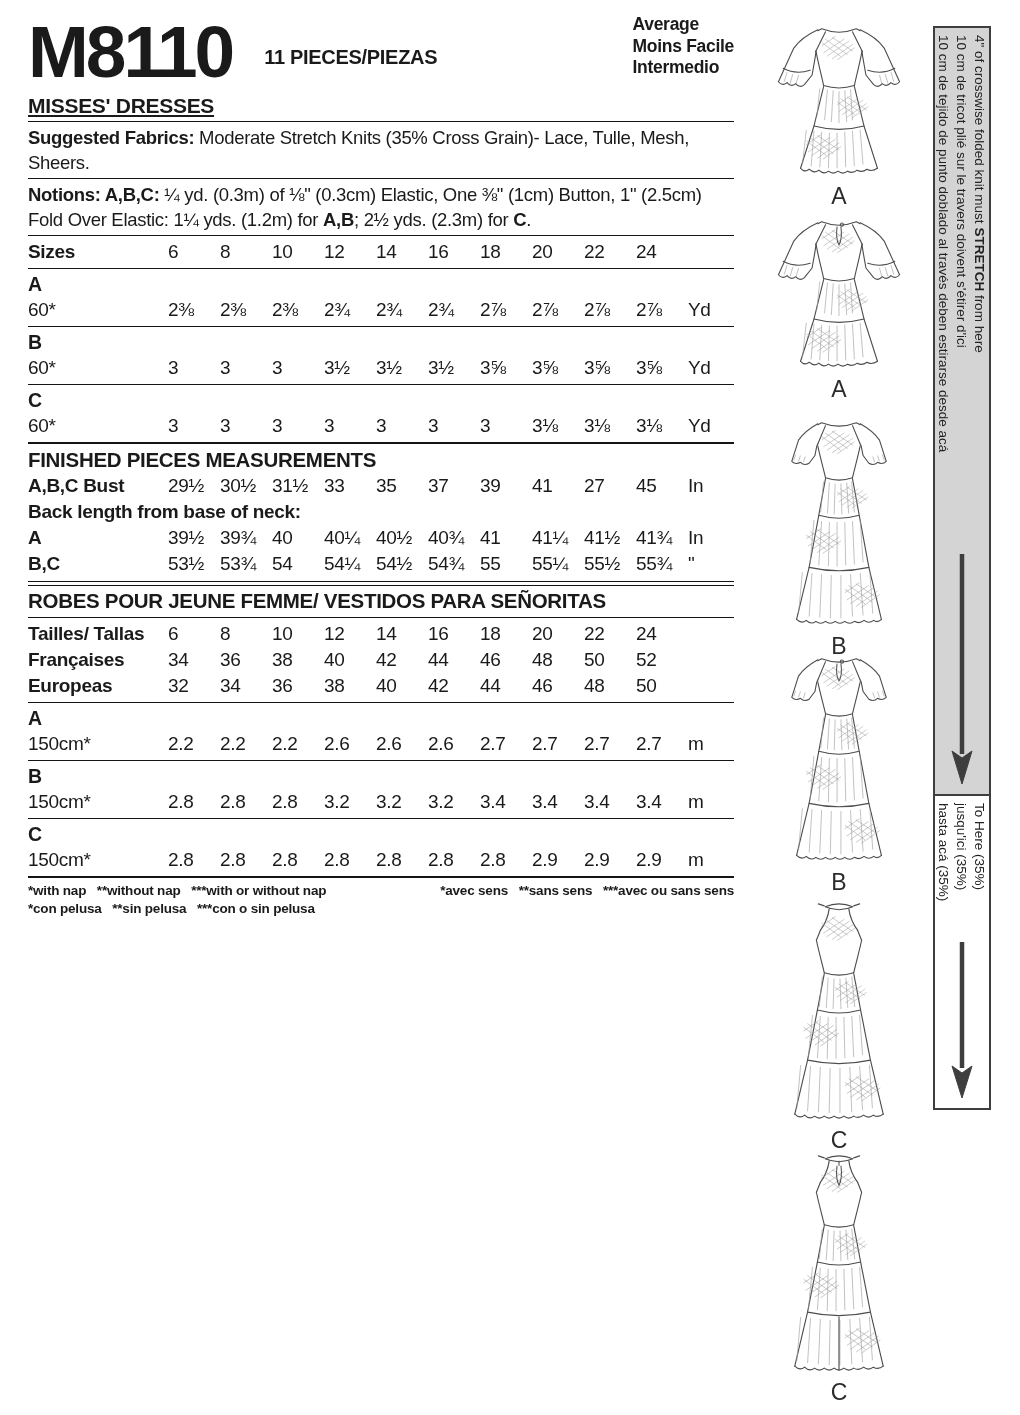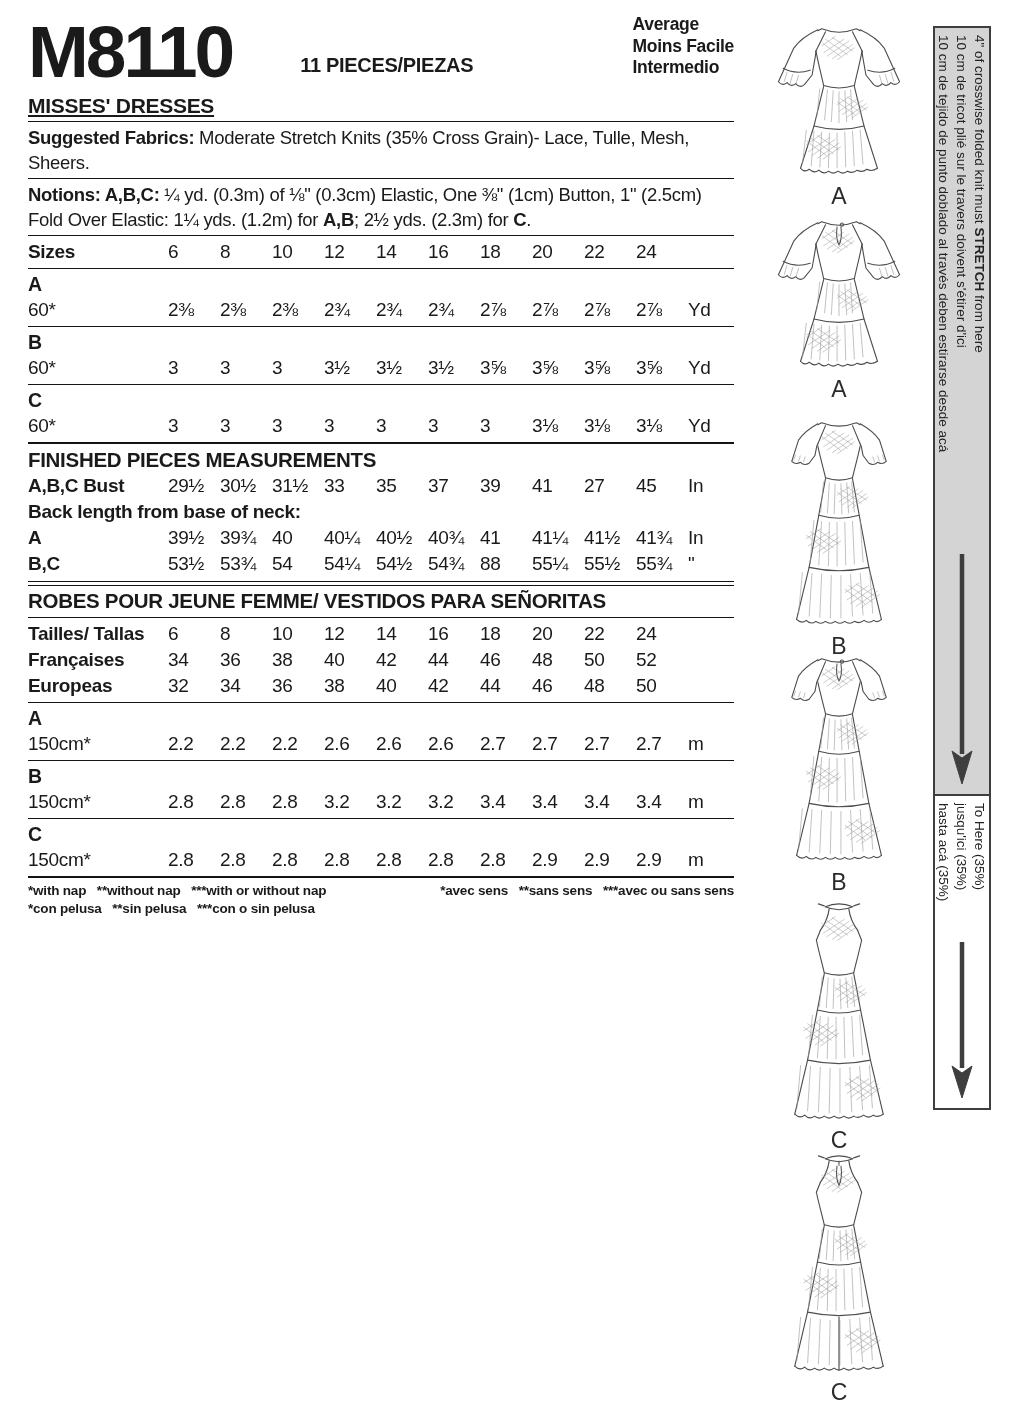--- a/index.html
+++ b/index.html
@@ -1,23 +1,23 @@
 <!DOCTYPE html>
 <html><head>
 <meta charset="utf-8">
 <style>
   html,body{margin:0;padding:0;background:#e8e8e8;}
   .page{position:relative;width:1020px;height:1415px;background:#ffffff;overflow:hidden;
         font-family:"Liberation Sans","DejaVu Sans",sans-serif;color:#1a1a1a;letter-spacing:-0.3px;}
   .leftcol{position:absolute;left:28px;top:14px;width:706px;}
 
   
-  .hdr{display:flex;align-items:flex-end;gap:36px;}
+  .hdr{display:flex;align-items:flex-end;}
   .m-number{font-size:73px;font-weight:700;line-height:.95;letter-spacing:-3px;}
-  .pieces{font-size:20px;font-weight:700;margin-left:32px;margin-bottom:10px;white-space:pre;}
+  .pieces{font-size:20px;font-weight:700;margin-left:32px;margin-bottom:18px;white-space:pre;}
   .difficulty{margin-left:auto;font-size:17.5px;font-weight:700;line-height:21.5px;margin-bottom:8px;}
 
   .doc-title{font-size:21px;font-weight:700;margin-top:7px;line-height:24px;text-decoration:underline;}
   .hr{border-top:1.7px solid #141414;margin:3px 0;}
   .hr-thick{border-top:2.6px solid #141414;margin:3px 0;}
   .hr-double{height:3.6px;border-top:1.6px solid #141414;border-bottom:1.6px solid #141414;margin:4px 0 2px 0;}
 
   .para{font-size:18.5px;line-height:25px;margin:3px 0;}
   .para b{font-weight:700;}
 
@@ -265,21 +265,21 @@
           <span class="cell unit">In</span>
         </div>
         <div class="num-row">
           <span class="cell lbl b">B,C</span>
           <span class="cell val">53½</span>
           <span class="cell val">53¾</span>
           <span class="cell val">54</span>
           <span class="cell val">54¼</span>
           <span class="cell val">54½</span>
           <span class="cell val">54¾</span>
-          <span class="cell val">88</span>
+          <span class="cell val">55</span>
           <span class="cell val">55¼</span>
           <span class="cell val">55½</span>
           <span class="cell val">55¾</span>
           <span class="cell unit">"</span>
         </div>
       </div>
     <div class="hr-double"></div>
 
     <div class="sec-title">ROBES POUR JEUNE FEMME/ VESTIDOS PARA SEÑORITAS</div>
     <div class="hr"></div>

